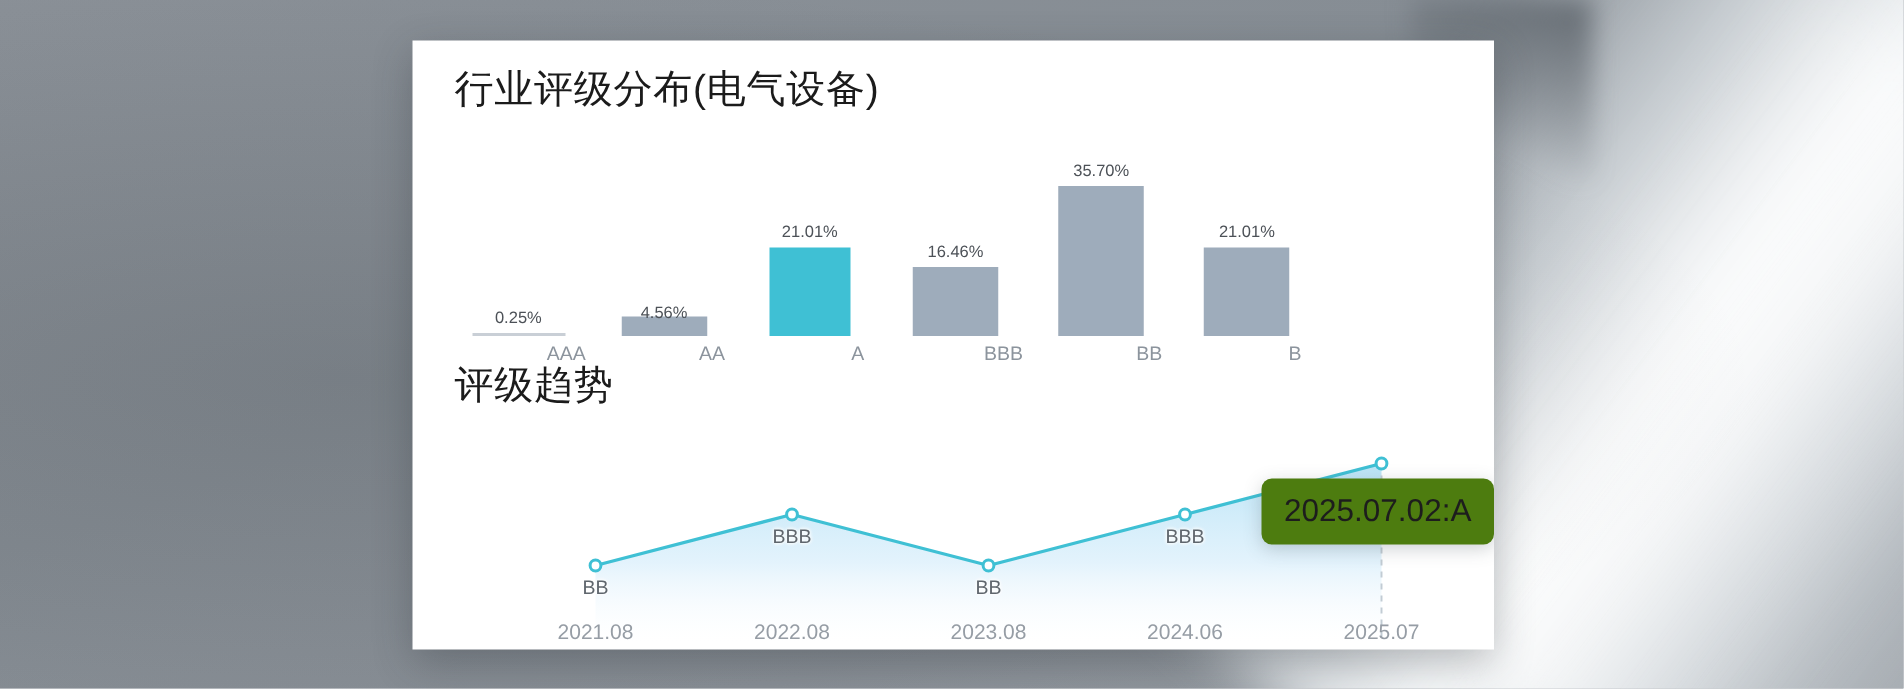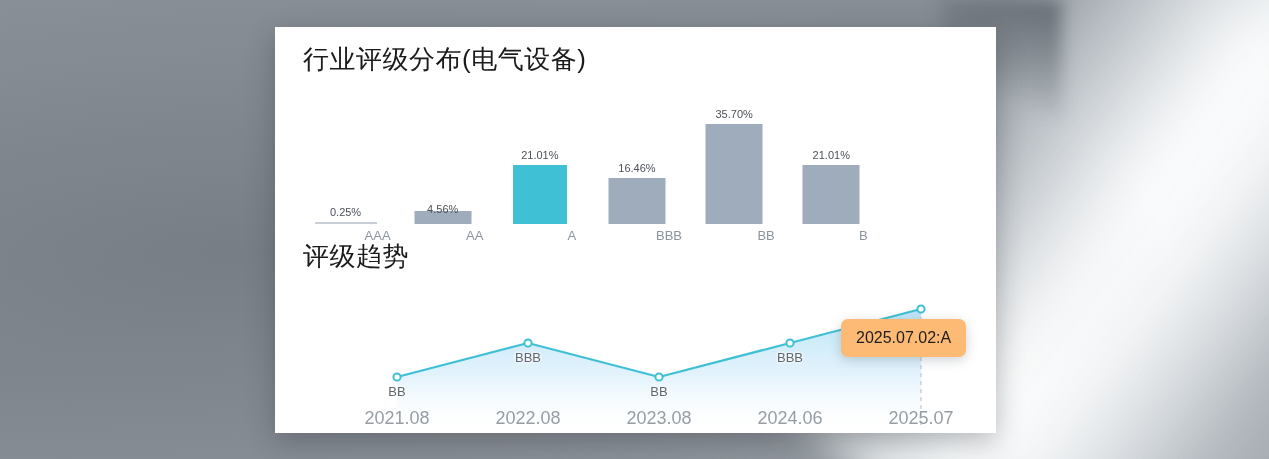--- a/index.html
+++ b/index.html
@@ -153,33 +153,33 @@
     transform: translateX(-50%);
     font-size: 13px;
     color: #5f666d;
     white-space: nowrap;
     text-shadow: 0 0 3px #fff, 0 0 3px #fff, 0 0 2px #fff;
   }
   .x-tick {
     position: absolute;
     bottom: 0;
     transform: translateX(-50%);
-    font-size: 18px;
+    font-size: 14px;
     color: #969da5;
     white-space: nowrap;
   }
   #tooltip {
     position: absolute;
     left: 545px;
     top: 19px;
     padding: 10px 15px;
-    background: #fdba74;
+    background: #4d7c0f;
     border-radius: 7px;
     box-shadow: 0 3px 12px rgba(70,80,90,0.26);
-    font-size: 16px;
+    font-size: 21px;
     color: #1d1d1d;
     white-space: nowrap;
   }
 </style>
 </head>
 <body>
 
 <div id="bg-base"></div>
 <div id="bg-glow-right"></div>
 <div id="bg-glow-right2"></div>

